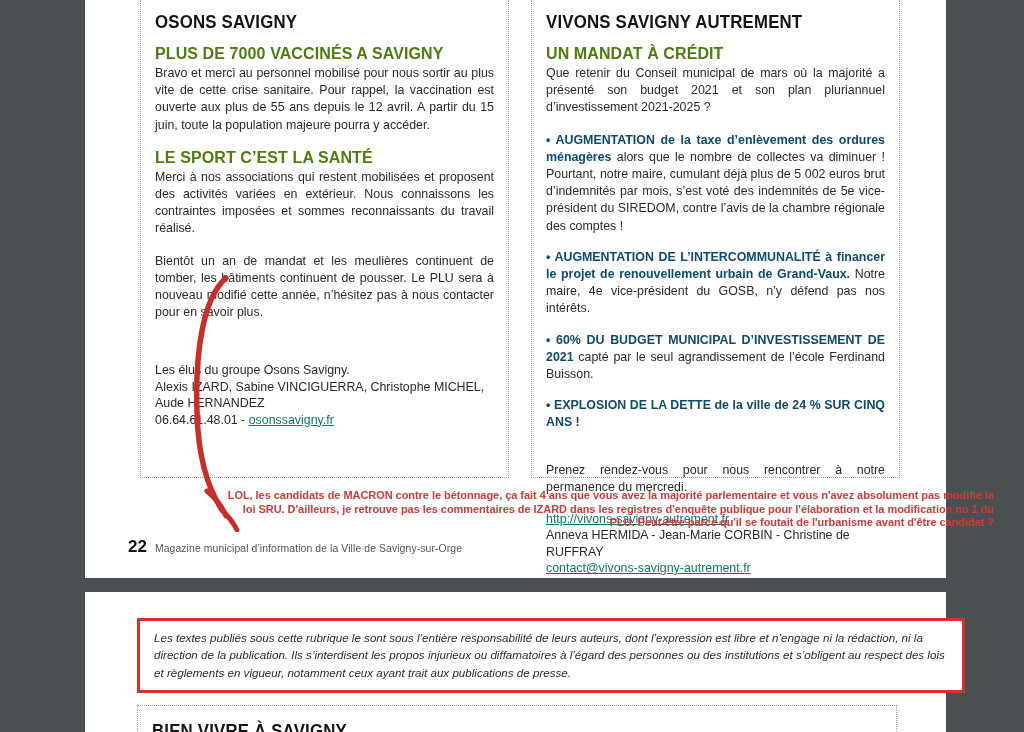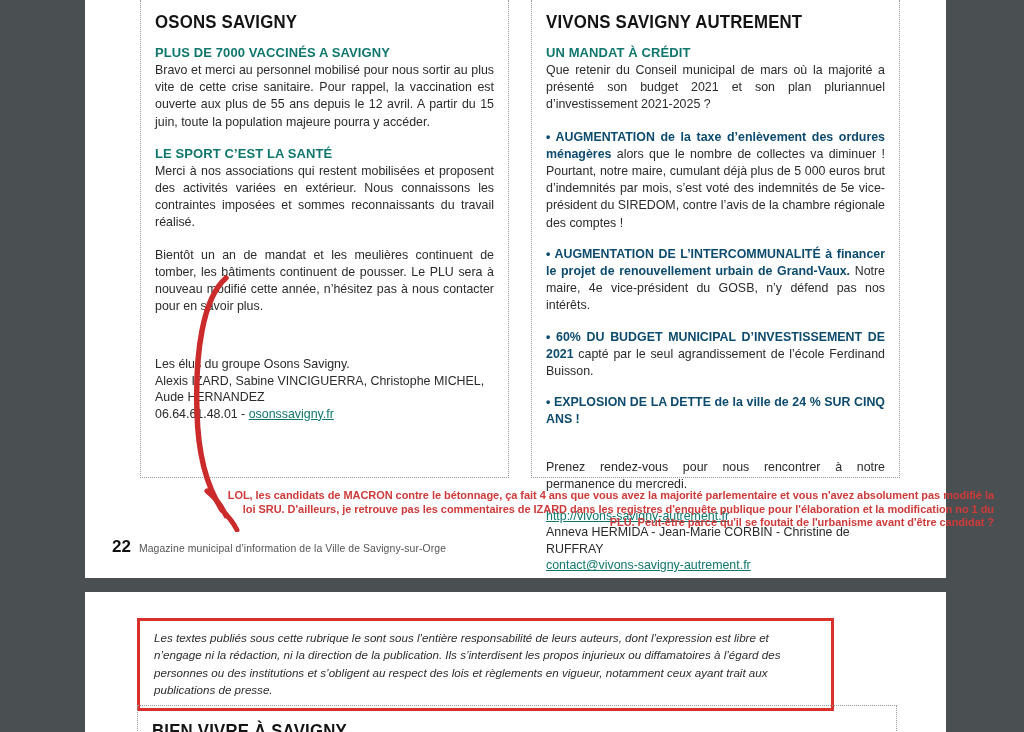--- a/index.html
+++ b/index.html
@@ -47,23 +47,23 @@
     font-size: 17.5px;
     font-weight: 900;
     letter-spacing: .2px;
     color: #141414;
     margin: 6px 0 12px 0;
     font-stretch: condensed;
     transform: scaleX(0.96);
     transform-origin: left center;
   }
   .sub-title {
-    font-size: 13px;
+    font-size: 16px;
     font-weight: 700;
-    color: #0f766e;
+    color: #4d7c0f;
     margin: 0 0 2px 0;
     letter-spacing: .1px;
   }
   p.body {
     font-size: 12.4px;
     line-height: 17.2px;
     color: #2b2b2b;
     margin: 0 0 15px 0;
     text-align: justify;
   }
@@ -109,41 +109,41 @@
   .arrow-svg {
     position: absolute;
     left: 100px; top: 272px;
     width: 60px; height: 260px;
     pointer-events: none;
   }
 
   
   .footer {
     position: absolute;
-    left: 27px; top: 537px;
+    left: 43px; top: 537px;
     display: flex;
     align-items: baseline;
     gap: 8px;
   }
   .page-num {
     font-size: 17px;
     font-weight: 900;
     color: #111;
   }
   .footer-text {
     font-size: 10.4px;
     color: #555;
     letter-spacing: .1px;
   }
 
   
   .disclaimer-box {
     position: absolute;
     left: 52px; top: 26px;
-    width: 697px;
+    width: 828px;
     border: 3px solid #d8312b;
     background: #ffffff;
     padding: 8px 12px 9px 14px;
   }
   .disclaimer-text {
     font-size: 11.6px;
     line-height: 17.4px;
     font-style: italic;
     color: #2b2b2b;
   }
@@ -192,21 +192,21 @@
           <div><span>06.64.61.48.01 - </span><a class="link" href="#">osonssavigny.fr</a></div>
         </div>
       </div>
 
       <div class="col">
         <div class="group-title">VIVONS SAVIGNY AUTREMENT</div>
 
         <div class="sub-title">UN MANDAT À CRÉDIT</div>
         <p class="body">Que retenir du Conseil municipal de mars où la majorité a présenté son budget 2021 et son plan pluriannuel d’investissement 2021-2025 ?</p>
 
-        <p class="bullet"><b>• AUGMENTATION</b><b> de la taxe d’enlèvement des ordures ménagères</b><span> alors que le nombre de collectes va diminuer ! Pourtant, notre maire, cumulant déjà plus de 5 000 euros brut d’indemnités par mois, s’est voté des indemnités de 5e vice-président du SIREDOM, contre l’avis de la chambre régionale des comptes !</span></p>
+        <p class="bullet"><b>• AUGMENTATION</b><b> de la taxe d’enlèvement des ordures ménagères</b><span> alors que le nombre de collectes va diminuer ! Pourtant, notre maire, cumulant déjà plus de 5 002 euros brut d’indemnités par mois, s’est voté des indemnités de 5e vice-président du SIREDOM, contre l’avis de la chambre régionale des comptes !</span></p>
 
         <p class="bullet"><b>• AUGMENTATION DE L’INTERCOMMUNALITÉ</b><b> à financer le projet de renouvellement urbain de Grand-Vaux.</b><span> Notre maire, 4e vice-président du GOSB, n’y défend pas nos intérêts.</span></p>
 
         <p class="bullet"><b>• 60% DU BUDGET MUNICIPAL D’INVESTISSEMENT DE 2021</b><b></b><span> capté par le seul agrandissement de l’école Ferdinand Buisson.</span></p>
 
         <p class="bullet"><b>• EXPLOSION DE LA DETTE</b><b> de la ville de 24 % SUR CINQ ANS !</b><span></span></p>
 
         <div class="spacer-md"></div>
 
         <p class="body">Prenez rendez-vous pour nous rencontrer à notre permanence du mercredi.</p>

